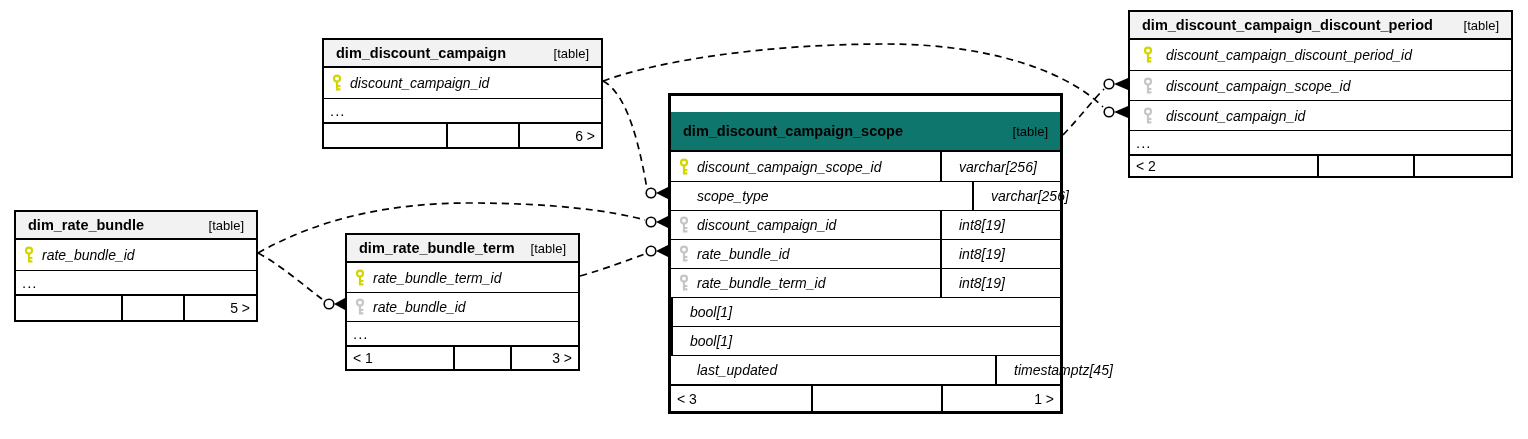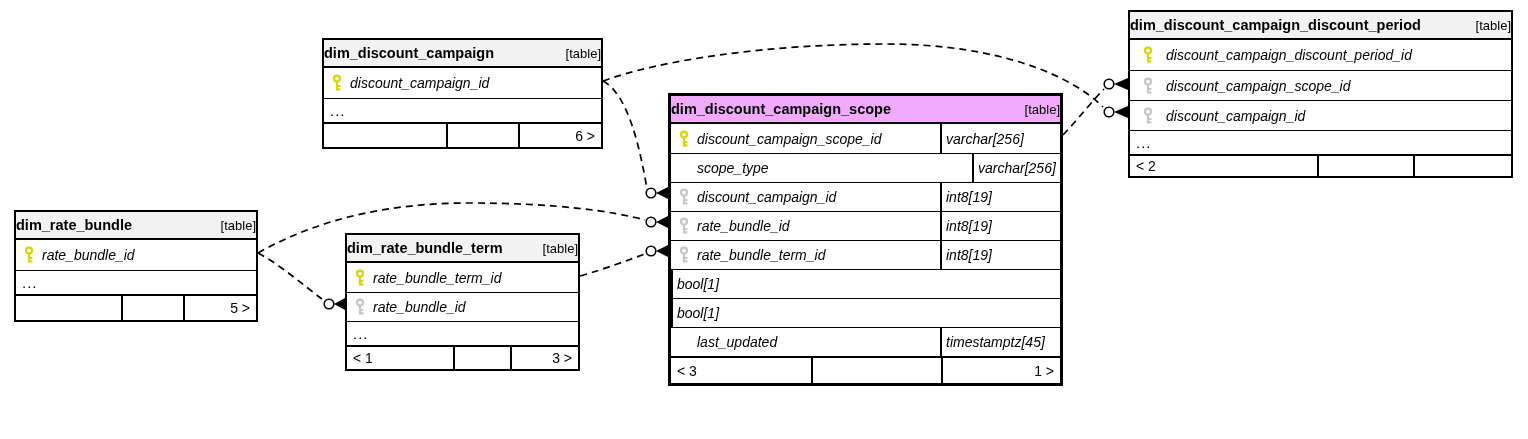--- a/index.html
+++ b/index.html
@@ -4,28 +4,28 @@
 <style>
   html,body{margin:0;padding:0;background:#ffffff;}
   body{font-family:"Liberation Sans",sans-serif;color:#000;}
   #diagram{position:relative;width:1528px;height:439px;background:#fff;overflow:hidden;}
   #rel-layer{position:absolute;left:0;top:0;width:1528px;height:439px;}
   .relpath{fill:none;stroke:#000;stroke-width:1.7;stroke-dasharray:7 5;}
   .relcircle{fill:#fff;stroke:#000;stroke-width:1.6;}
   .reltri{fill:#000;stroke:none;}
   .etable{position:absolute;background:#fff;border:2px solid #000;box-sizing:border-box;}
   .ehead{display:flex;justify-content:space-between;align-items:center;background:#f2f2f2;
-         border-bottom:2px solid #000;padding:0 0;box-sizing:border-box;}
+         border-bottom:2px solid #000;padding:0 12px;box-sizing:border-box;}
   .tname{font-weight:bold;font-size:14.5px;white-space:nowrap;}
   .tbadge{font-size:13px;white-space:nowrap;margin-left:12px;}
   .erow{display:flex;align-items:center;border-top:1px solid #000;box-sizing:border-box;font-style:italic;}
   .ehead + .erow{border-top:none;}
   .ncell{display:flex;align-items:center;height:100%;flex:none;box-sizing:border-box;}
   .tcell{display:flex;align-items:center;height:100%;flex:1;border-left:2px solid #000;
-         padding-left:4px;font-size:14px;white-space:nowrap;box-sizing:border-box;}
+         padding-left:17px;font-size:14px;white-space:nowrap;box-sizing:border-box;}
   .kslot{display:inline-flex;justify-content:center;align-items:center;flex:none;}
   .cname{font-size:14px;white-space:nowrap;}
   .emore{display:flex;align-items:center;border-top:1px solid #000;box-sizing:border-box;
          font-size:15px;padding-left:6px;letter-spacing:1px;}
   .efoot{display:flex;border-top:2px solid #000;box-sizing:border-box;}
   .fcell{display:flex;align-items:center;box-sizing:border-box;border-right:2px solid #000;
          padding:0 6px;font-size:14px;white-space:nowrap;}
   .fcell:last-child{border-right:none;justify-content:flex-end;}
   #credit{position:absolute;left:14px;top:405px;font-size:15px;color:#111;}
 </style>
@@ -140,21 +140,21 @@
         <span class="cname">rate_bundle_id</span>
       </div>
       <div class="emore" style="height: 24px;">...</div>
       <div class="efoot" style="height: 24px;">
         <div class="fcell" style="width: 108px;">&lt; 1</div>
         <div class="fcell" style="width: 57px;"></div>
         <div class="fcell" style="width: 70px; flex: 1 1 0%;">3 &gt;</div>
       </div>
     </div>
     <div class="etable" style="left: 668px; top: 93px; width: 395px; border-width: 3px;">
-      <div class="ehead" style="height: 28px; background: #f0abfc;">
+      <div class="ehead" style="height: 40px; background: #0f766e; margin-top: 16px;">
         <span class="tname">dim_discount_campaign_scope</span>
         <span class="tbadge">[table]</span>
       </div>
       <div class="erow" style="height: 29px;">
         <span class="ncell" style="width: 269px;">
           <span class="kslot" style="width: 26px;">
             <span style="display: inline-flex;">
               <svg width="12" height="18" viewBox="0 0 12 18">
                 <circle cx="6" cy="4.6" r="3" fill="none" stroke="#d4d400" stroke-width="2.2"></circle>
                 <path d="M6 7.6 V16.6 M6 12 H9.4 M6 15.3 H9.4" fill="none" stroke="#d4d400" stroke-width="2.2"></path>
@@ -214,21 +214,21 @@
         </span>
         <span class="tcell">int8[19]</span>
       </div>
       <div class="erow" style="height: 29px;">
         <span class="tcell">bool[1]</span>
       </div>
       <div class="erow" style="height: 29px;">
         <span class="tcell">bool[1]</span>
       </div>
       <div class="erow" style="height: 29px;">
-        <span class="ncell" style="width: 269px;">
+        <span class="ncell" style="width: 324px;">
           <span class="kslot" style="width: 26px;"></span>
           <span class="cname">last_updated</span>
         </span>
         <span class="tcell">timestamptz[45]</span>
       </div>
       <div class="efoot" style="height: 27px;">
         <div class="fcell" style="width: 142px;">&lt; 3</div>
         <div class="fcell" style="width: 130px;"></div>
         <div class="fcell" style="width: 123px; flex: 1 1 0%;">1 &gt;</div>
       </div>

